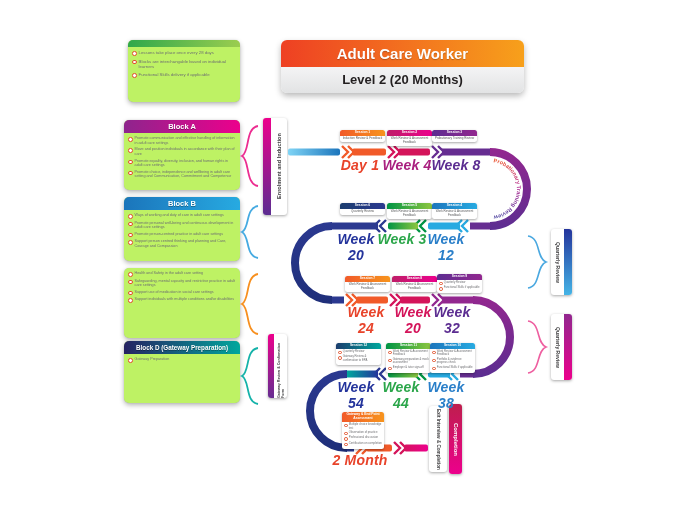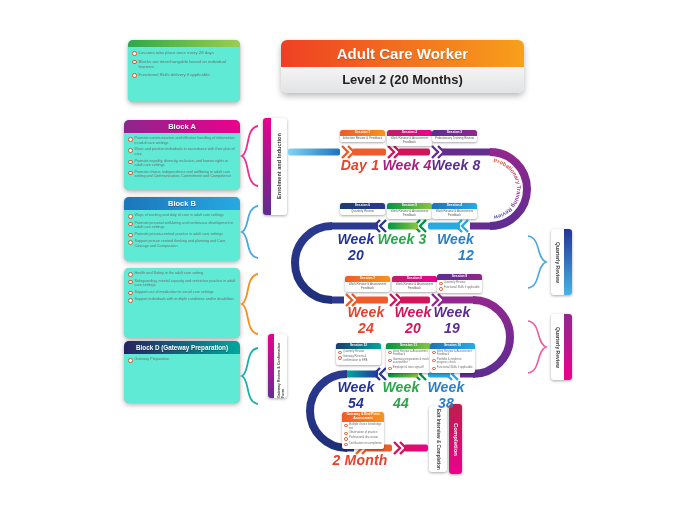--- a/index.html
+++ b/index.html
@@ -10,21 +10,21 @@
   
   #prog-header{left:281px;top:40px;width:243px;border-radius:6px;
     box-shadow:0 3px 6px rgba(0,0,0,.28);}
   #prog-title{height:27px;line-height:27px;border-radius:6px 6px 0 0;text-align:center;
     background:linear-gradient(90deg,#ee4023,#f7a01b);color:#fff;font-weight:bold;font-size:15px;
     text-shadow:0 1px 1px rgba(0,0,0,.25);}
   #prog-sub{height:26px;line-height:26px;border-radius:0 0 6px 6px;text-align:center;
     background:linear-gradient(180deg,#f4f4f5,#e2e3e4);color:#231f20;font-weight:bold;font-size:13px;}
 
   
-  .card{position:absolute;background:#5eead4;border-radius:5px;
+  .card{position:absolute;background:#bef264;border-radius:5px;
         box-shadow:0 2px 5px rgba(0,0,0,.30),0 0 1px rgba(0,0,0,.2);}
   .card-top{height:7px;border-radius:5px 5px 0 0;}
   .blk-head{height:13px;line-height:13px;border-radius:5px 5px 0 0;text-align:center;
             color:#fff;font-weight:bold;font-size:7.5px;text-shadow:0 .5px .5px rgba(0,0,0,.3);}
   .blk-body{padding:3px 4px;}
   .bullet{display:flex;align-items:flex-start;margin-bottom:2px;}
   .dot{flex:none;width:2.6px;height:2.6px;border:.8px solid #e1502a;border-radius:50%;
        margin:1px 2px 0 0;background:#fff;}
   .btx{font-size:3.7px;line-height:1.25;color:#6d6e71;}
   #info-card .btx{font-size:4.3px;color:#6d6e71;}
@@ -427,22 +427,22 @@
           <span class="btx">Certification on completion</span>
         </div>
       </div>
   </div>
 
   <div class="wlabel c-red" style="left:332px;top:157px;">Day 1</div>
   <div class="wlabel c-mag4" style="left:379px;top:157px;">Week 4</div>
   <div class="wlabel c-pur" style="left:428px;top:157px;">Week 8</div>
   <div class="wlabel c-nvy" style="left:328px;top:231px;">Week 20</div>
   <div class="wlabel c-grn" style="left:374px;top:231px;">Week 3</div>
-  <div class="wlabel c-blu" style="left:418px;top:231px;text-align:right;">Week 12</div>
+  <div class="wlabel c-blu" style="left:418px;top:231px;">Week 12</div>
   <div class="wlabel c-red" style="left:338px;top:304px;">Week 24</div>
   <div class="wlabel c-mag28" style="left:385px;top:304px;">Week 20</div>
-  <div class="wlabel c-pur" style="left:424px;top:304px;">Week 19</div>
+  <div class="wlabel c-pur" style="left:424px;top:304px;">Week 32</div>
   <div class="wlabel c-nvy" style="left:328px;top:379px;">Week 54</div>
   <div class="wlabel c-grn" style="left:373px;top:379px;">Week 44</div>
   <div class="wlabel c-blu" style="left:418px;top:379px;">Week 38</div>
   <div class="wlabel c-red" style="left:332px;top:452px;">2 Month</div>
 
 </div>
 
 </body></html>

